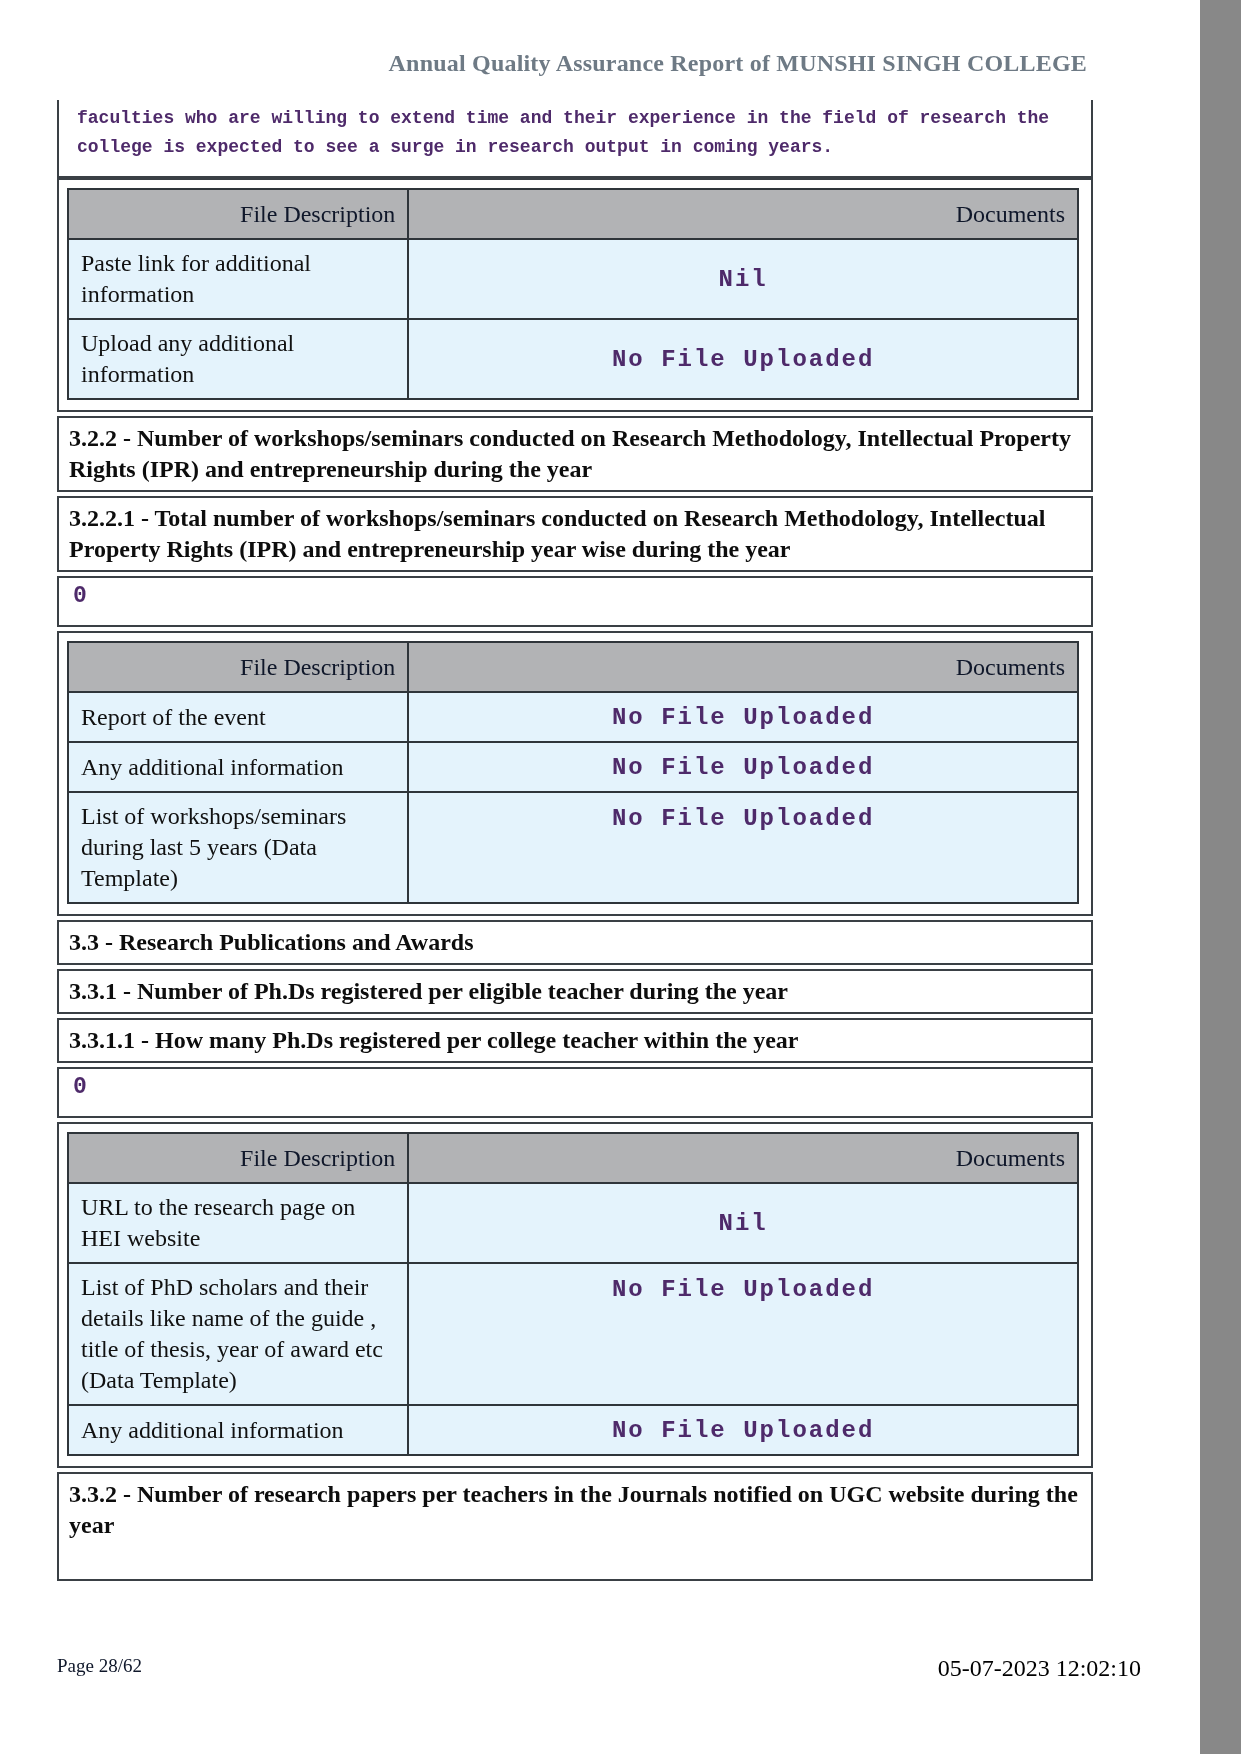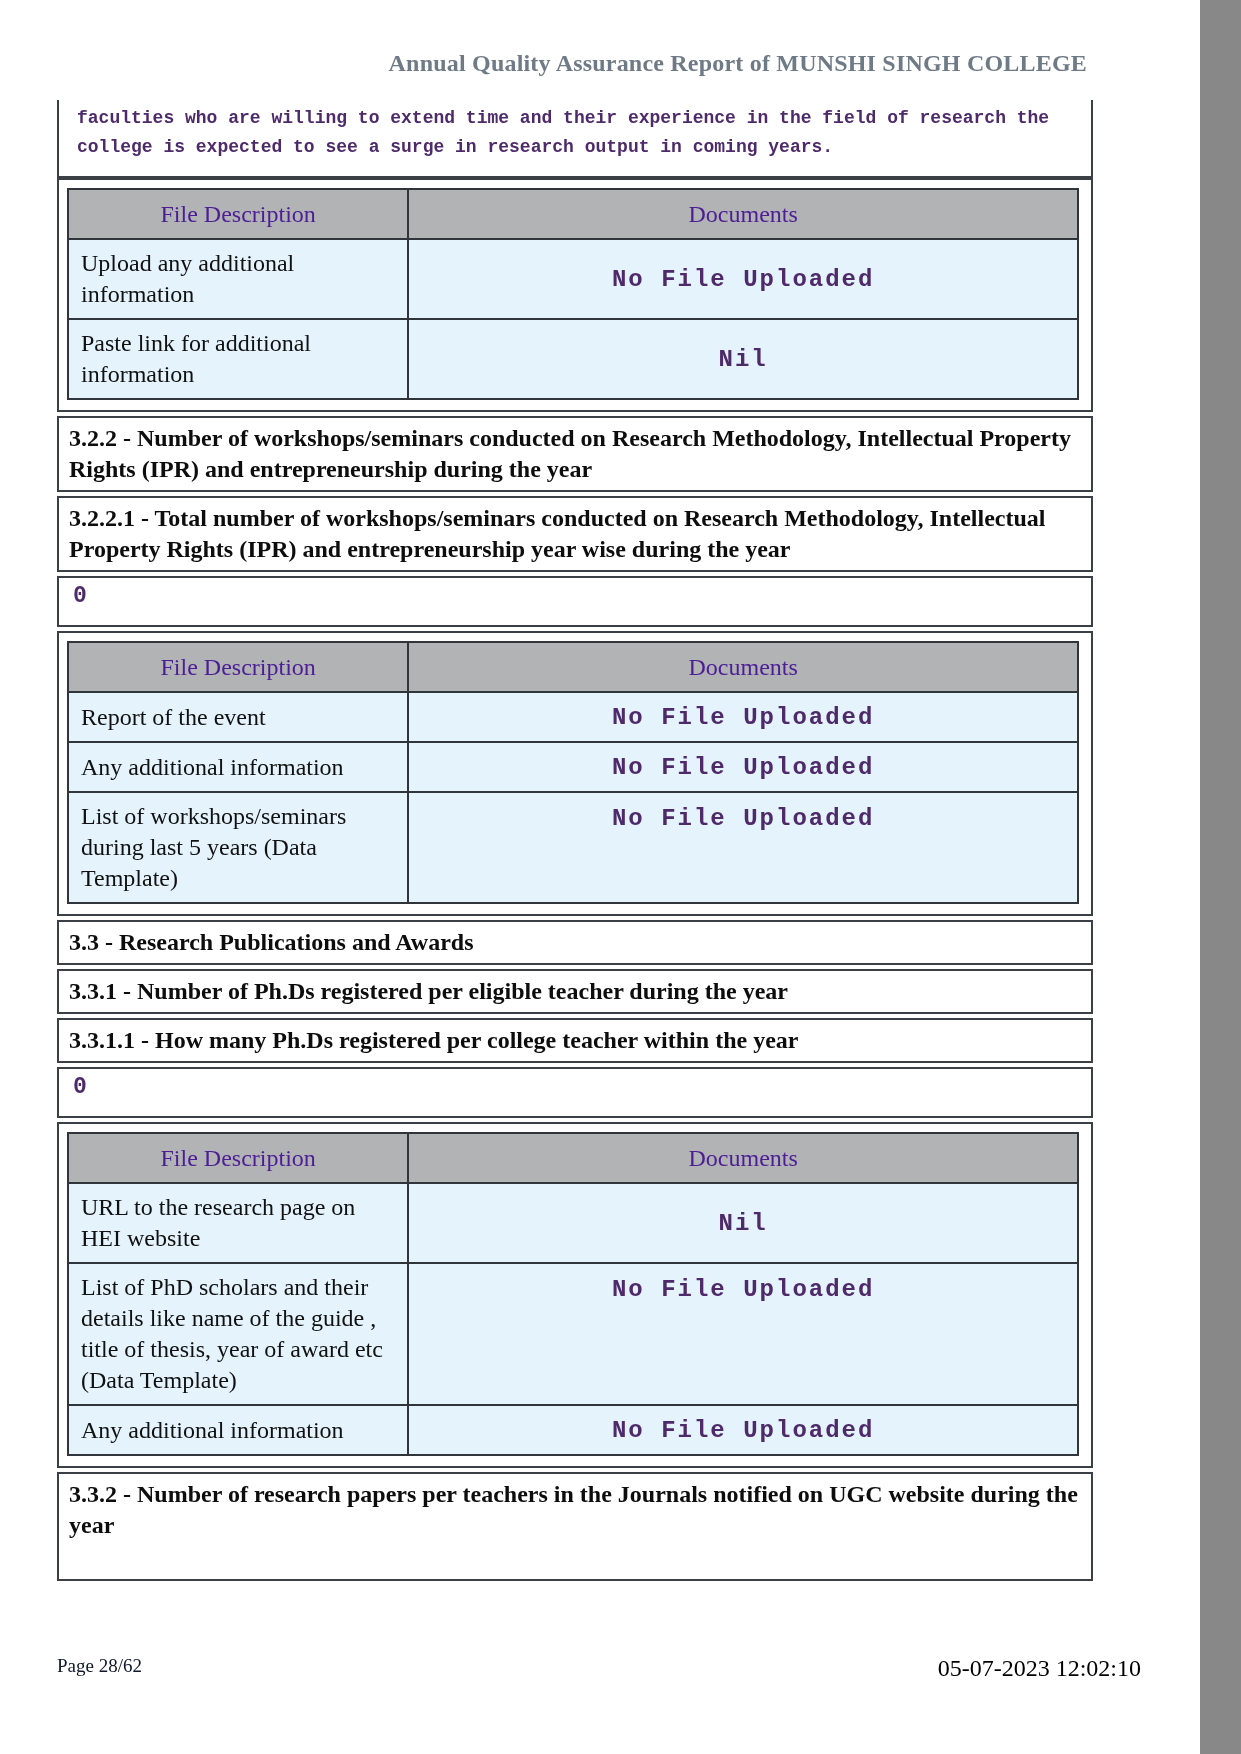--- a/index.html
+++ b/index.html
@@ -54,23 +54,23 @@
     table-layout:fixed;
   }
   table.file-table th, table.file-table td{
     border:2px solid #2f353a;
     font-size:24px;
     padding:8px 12px;
   }
   table.file-table th{
     background:var(--table-header-bg,#b2b3b5);
     font-weight:normal;
-    text-align:center;
+    text-align:right;
     height:32px;
-    color:#4c1d95;
+    color:#0f172a;
   }
   table.file-table col.c1{width:33.7%;}
   table.file-table td{
     background:var(--table-row-bg,#e4f3fc);
     vertical-align:middle;
   }
   td.desc-cell{
     color:#111;
     line-height:31px;
     height:32px;
@@ -108,26 +108,26 @@
             <col>
           </colgroup>
           <thead>
             <tr>
               <th>File Description</th>
               <th>Documents</th>
             </tr>
           </thead>
           <tbody>
             <tr>
+              <td class="desc-cell">Paste link for additional information</td>
+              <td class="doc-cell">Nil</td>
+            </tr>
+            <tr>
               <td class="desc-cell">Upload any additional information</td>
               <td class="doc-cell">No File Uploaded</td>
-            </tr>
-            <tr>
-              <td class="desc-cell">Paste link for additional information</td>
-              <td class="doc-cell">Nil</td>
             </tr>
           </tbody>
         </table>
       </div>
       <div class="block heading-block">3.2.2 - Number of workshops/seminars conducted on Research Methodology, Intellectual Property Rights (IPR) and entrepreneurship during the year</div>
       <div class="block heading-block">3.2.2.1 - Total number of workshops/seminars conducted on Research Methodology, Intellectual Property Rights (IPR) and entrepreneurship year wise during the year</div>
       <div class="block value-block">0</div>
       <div class="block table-block">
         <table class="file-table">
           <colgroup>

